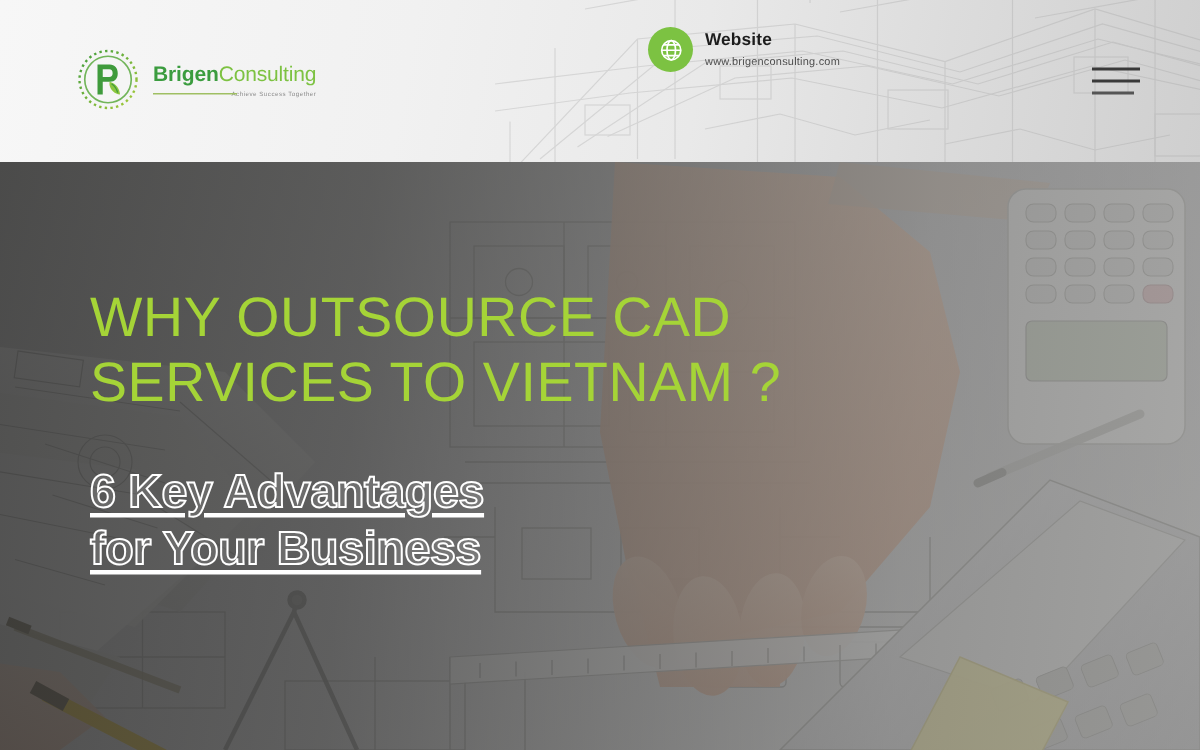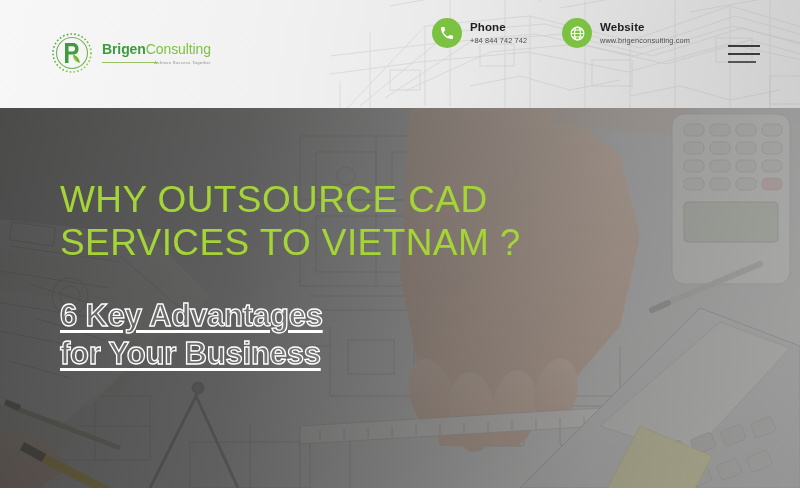--- a/index.html
+++ b/index.html
@@ -126,21 +126,21 @@
     background: #3a3a3a;
     border-radius: 0;
   }
   .hamburger span:nth-child(1) { width: 32px; }
   .hamburger span:nth-child(2) { width: 32px; }
   .hamburger span:nth-child(3) { width: 28px; background: #555; }
 
   
   .hero {
     position: absolute;
-    left: 0; top: 96px;
+    left: 0; top: 108px;
     width: 800px;
     height: 392px;
     overflow: hidden;
     background: #1d4ed8;
   }
   .hero-photo {
     position: absolute;
     left: 0; top: 0;
     width: 800px; height: 392px;
   }
@@ -228,31 +228,20 @@
       <div class="logo-text-block">
         <div class="logo-title">
           <span class="b1">Brigen</span><span class="b2">Consulting</span>
         </div>
         <div class="logo-tagline">Achieve Success Together</div>
       </div>
     </div>
 
     <div class="contacts">
 
-      <div class="contact-item">
-        <span class="ci-icon">
-          <svg width="16" height="16" viewBox="0 0 24 24" fill="#fff" xmlns="http://www.w3.org/2000/svg">
-            <path d="M6.6 10.8c1.4 2.8 3.8 5.1 6.6 6.6l2.2-2.2c.3-.3.7-.4 1-.2 1.1.4 2.4.6 3.6.6.6 0 1 .4 1 1V20c0 .6-.4 1-1 1C10.6 21 3 13.4 3 4c0-.6.4-1 1-1h3.5c.6 0 1 .4 1 1 0 1.3.2 2.5.6 3.6.1.4 0 .8-.2 1.1z"></path>
-          </svg>
-        </span>
-        <span class="ci-texts">
-          <span class="ci-label">Phone</span>
-          <span class="ci-value">+84 844 742 742</span>
-        </span>
-      </div>
 
       <div class="contact-item">
         <span class="ci-icon">
           <svg width="17" height="17" viewBox="0 0 24 24" fill="none" stroke="#fff" stroke-width="1.6" xmlns="http://www.w3.org/2000/svg">
             <circle cx="12" cy="12" r="9"></circle>
             <ellipse cx="12" cy="12" rx="4" ry="9"></ellipse>
             <path d="M3 12h18M4.4 7h15.2M4.4 17h15.2"></path>
           </svg>
         </span>
         <span class="ci-texts">

